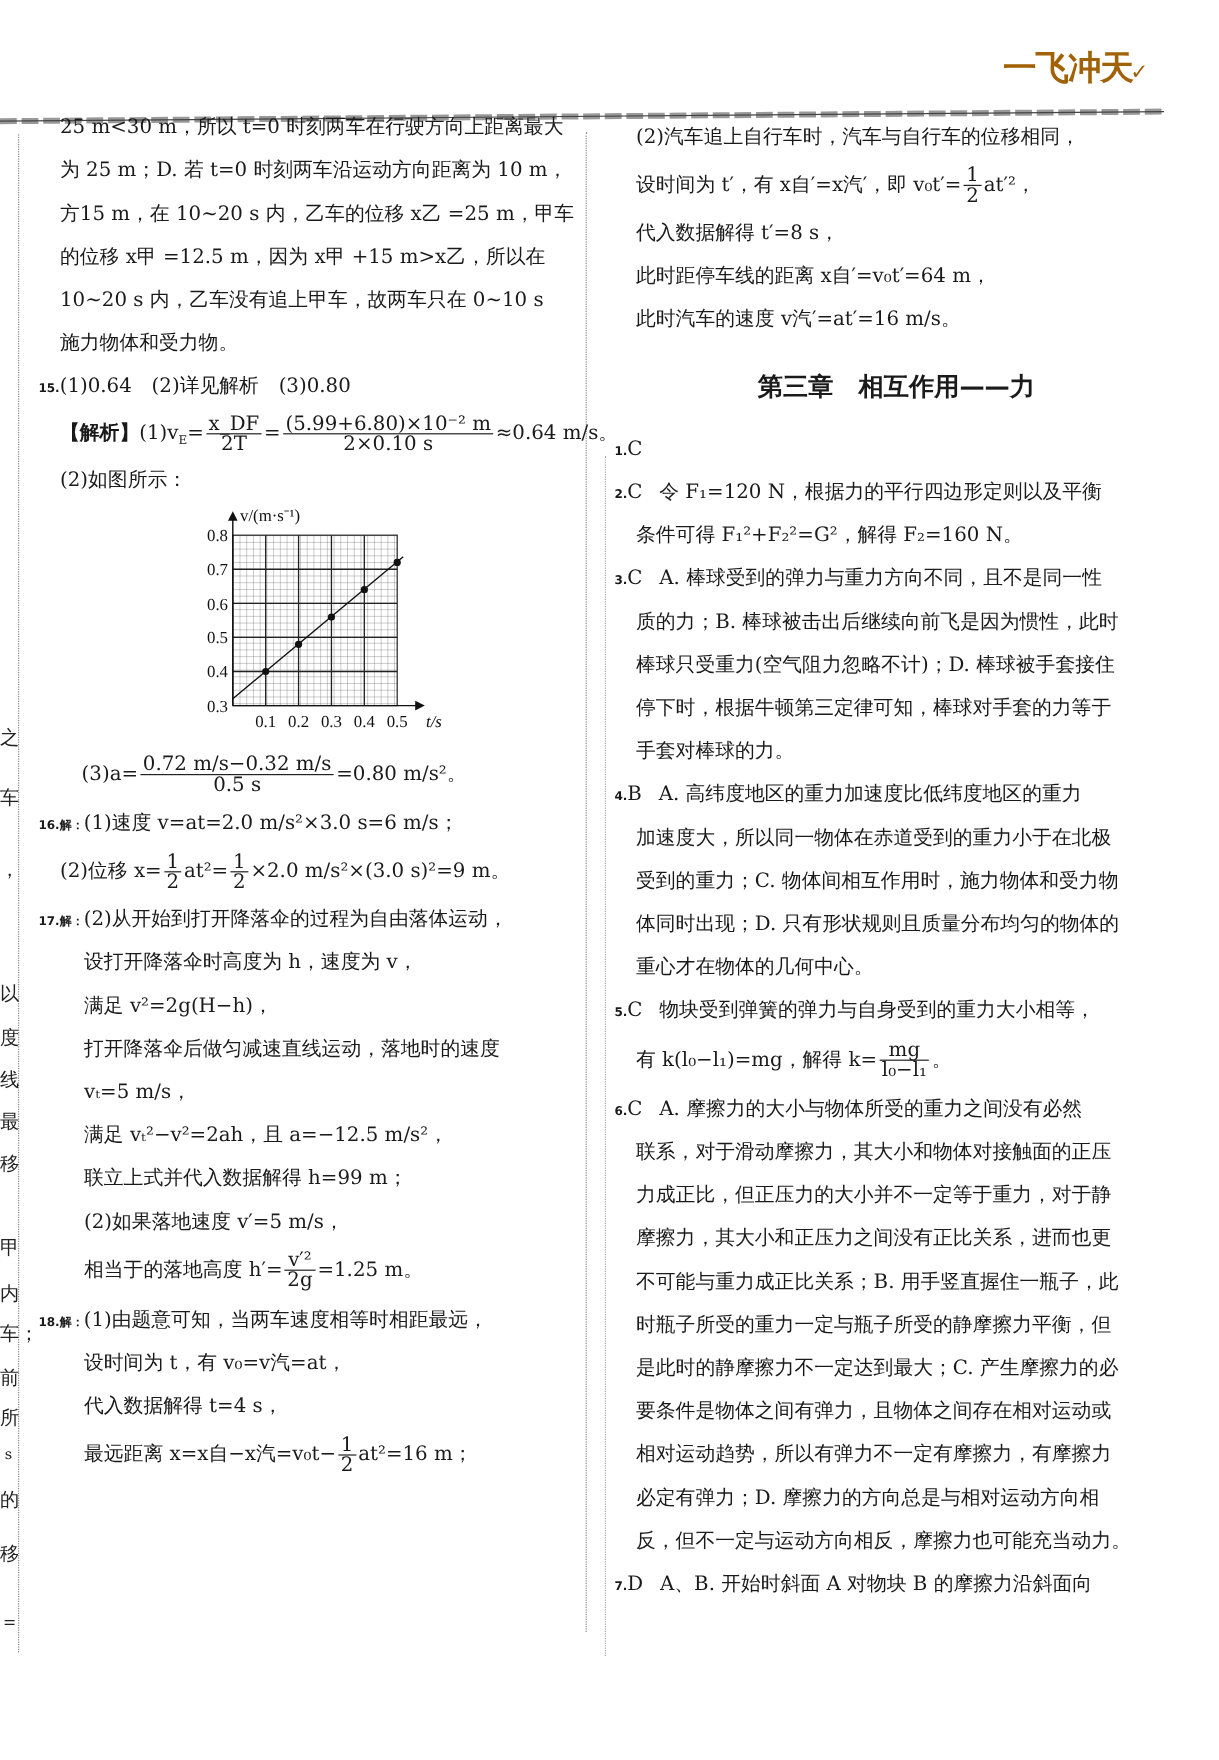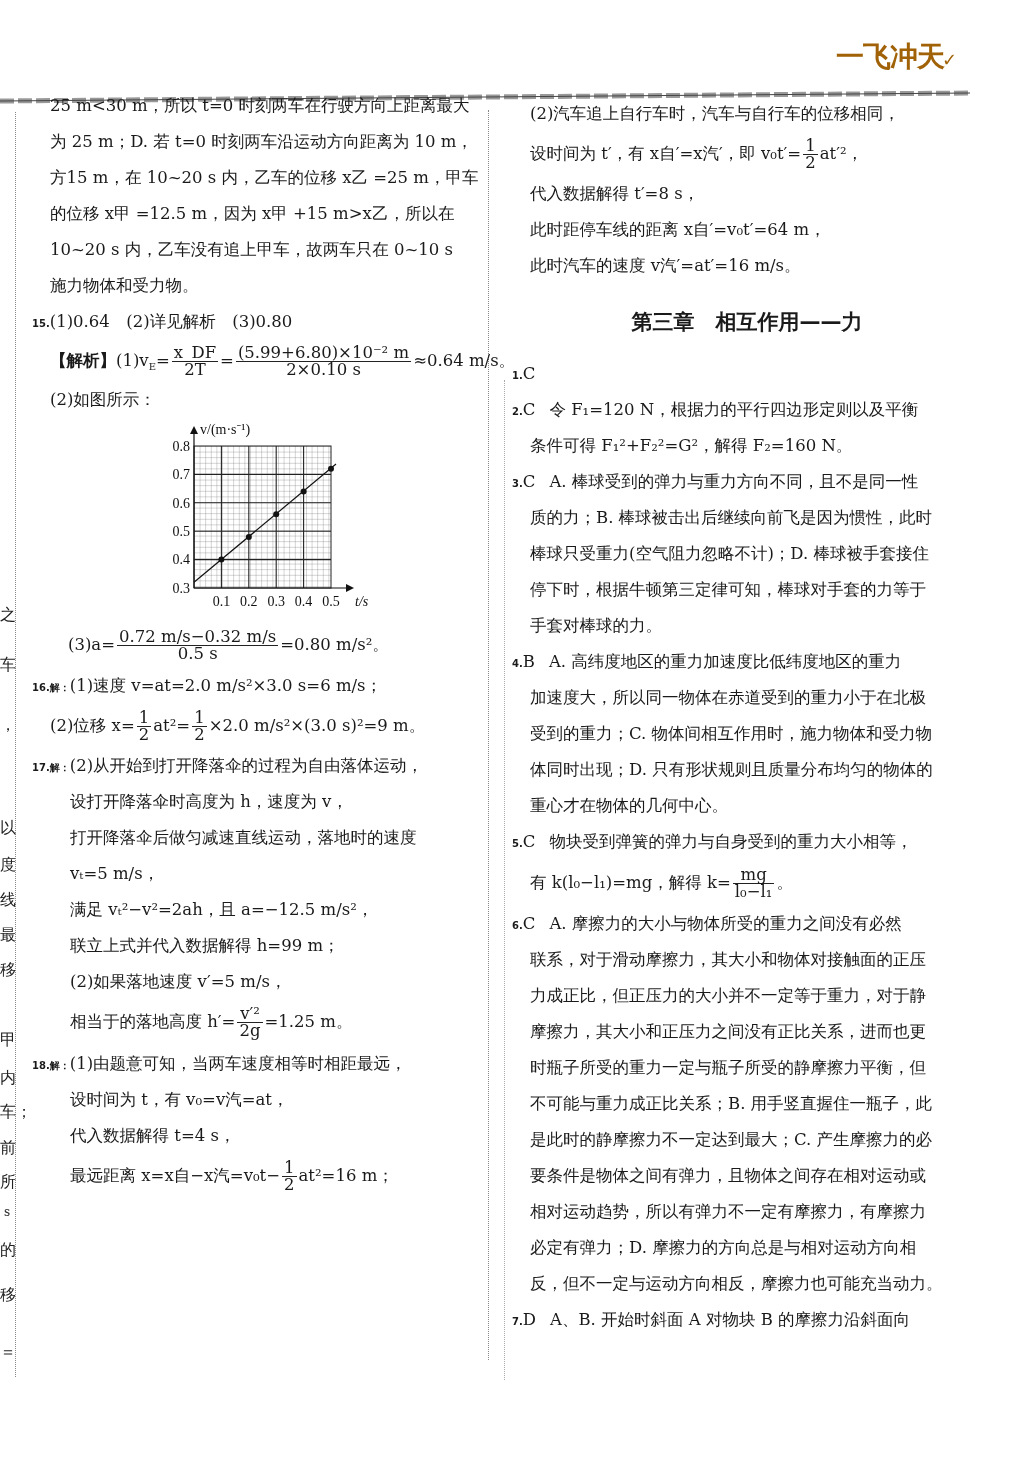--- a/index.html
+++ b/index.html
@@ -149,20 +149,21 @@
     <span class="qnum">16.</span><span class="qnum">解：</span><span>(1)速度 v=at=2.0 m/s²×3.0 s=6 m/s；</span>
   </div>
   <div class="line ind" style="height:44px;line-height:44px">
     <span>(2)位移 x=</span><span class="frac"><span class="num">1</span><span class="den">2</span></span><span>at²=</span><span class="frac"><span class="num">1</span><span class="den">2</span></span><span>×2.0 m/s²×(3.0 s)²=9 m。</span>
   </div>
 
   <div class="line">
     <span class="qnum">17.</span><span class="qnum">解：</span><span>(2)从开始到打开降落伞的过程为自由落体运动，</span>
   </div>
   <div class="line ind3">设打开降落伞时高度为 h，速度为 v，</div>
+  <div class="line ind3">满足 v²=2g(H−h)，</div>
   <div class="line ind3">打开降落伞后做匀减速直线运动，落地时的速度</div>
   <div class="line ind3">vₜ=5 m/s，</div>
   <div class="line ind3">满足 vₜ²−v²=2ah，且 a=−12.5 m/s²，</div>
   <div class="line ind3">联立上式并代入数据解得 h=99 m；</div>
   <div class="line ind3">(2)如果落地速度 v′=5 m/s，</div>
   <div class="line ind3" style="height:44px;line-height:44px">
     <span>相当于的落地高度 h′=</span><span class="frac"><span class="num">v′²</span><span class="den">2g</span></span><span>=1.25 m。</span>
   </div>
 
   <div class="line" style="margin-top:2px">
@@ -217,22 +218,22 @@
   <div class="line ind" style="height:46px;line-height:46px">
     <span>有 k(l₀−l₁)=mg，解得 k=</span><span class="frac"><span class="num">mg</span><span class="den">l₀−l₁</span></span><span>。</span>
   </div>
 
   <div class="line">
     <span class="qnum">6.</span><span class="ans">C</span><span>A. 摩擦力的大小与物体所受的重力之间没有必然</span>
   </div>
   <div class="line ind">联系，对于滑动摩擦力，其大小和物体对接触面的正压</div>
   <div class="line ind">力成正比，但正压力的大小并不一定等于重力，对于静</div>
   <div class="line ind">摩擦力，其大小和正压力之间没有正比关系，进而也更</div>
+  <div class="line ind">不可能与重力成正比关系；B. 用手竖直握住一瓶子，此</div>
   <div class="line ind">时瓶子所受的重力一定与瓶子所受的静摩擦力平衡，但</div>
-  <div class="line ind">不可能与重力成正比关系；B. 用手竖直握住一瓶子，此</div>
   <div class="line ind">是此时的静摩擦力不一定达到最大；C. 产生摩擦力的必</div>
   <div class="line ind">要条件是物体之间有弹力，且物体之间存在相对运动或</div>
   <div class="line ind">相对运动趋势，所以有弹力不一定有摩擦力，有摩擦力</div>
   <div class="line ind">必定有弹力；D. 摩擦力的方向总是与相对运动方向相</div>
   <div class="line ind">反，但不一定与运动方向相反，摩擦力也可能充当动力。</div>
 
   <div class="line">
     <span class="qnum">7.</span><span class="ans">D</span><span>A、B. 开始时斜面 A 对物块 B 的摩擦力沿斜面向</span>
   </div>
 </div>

